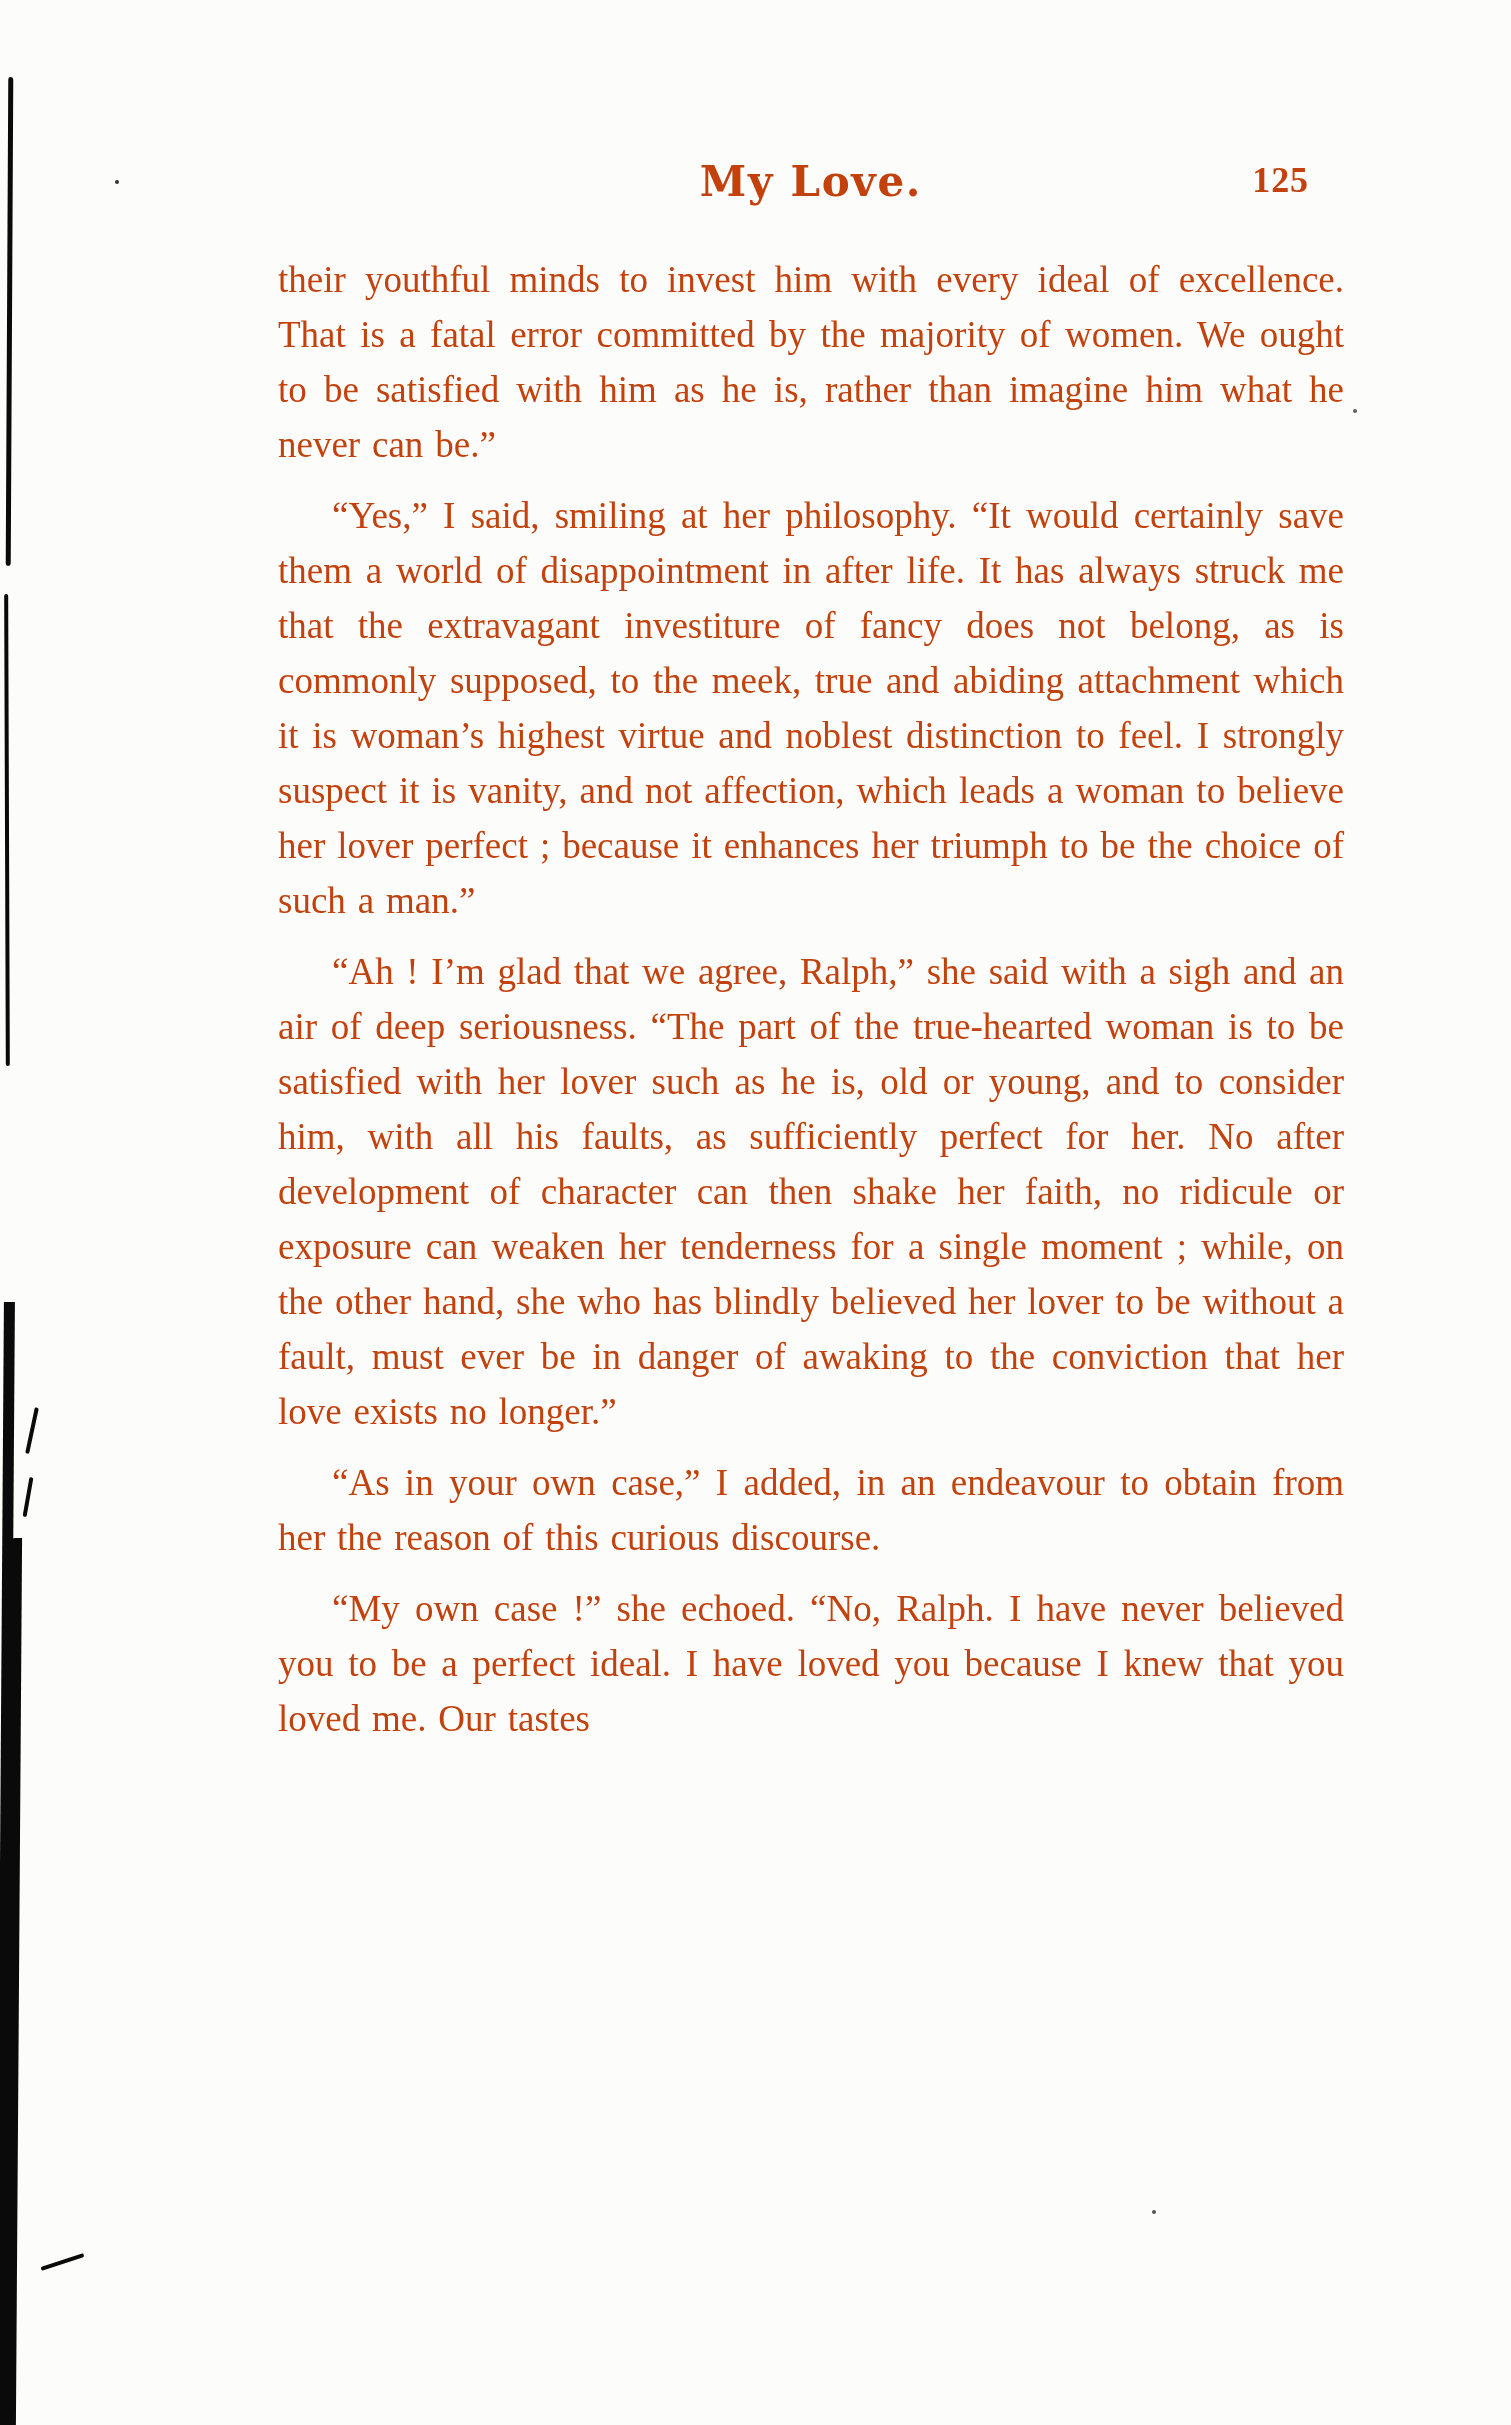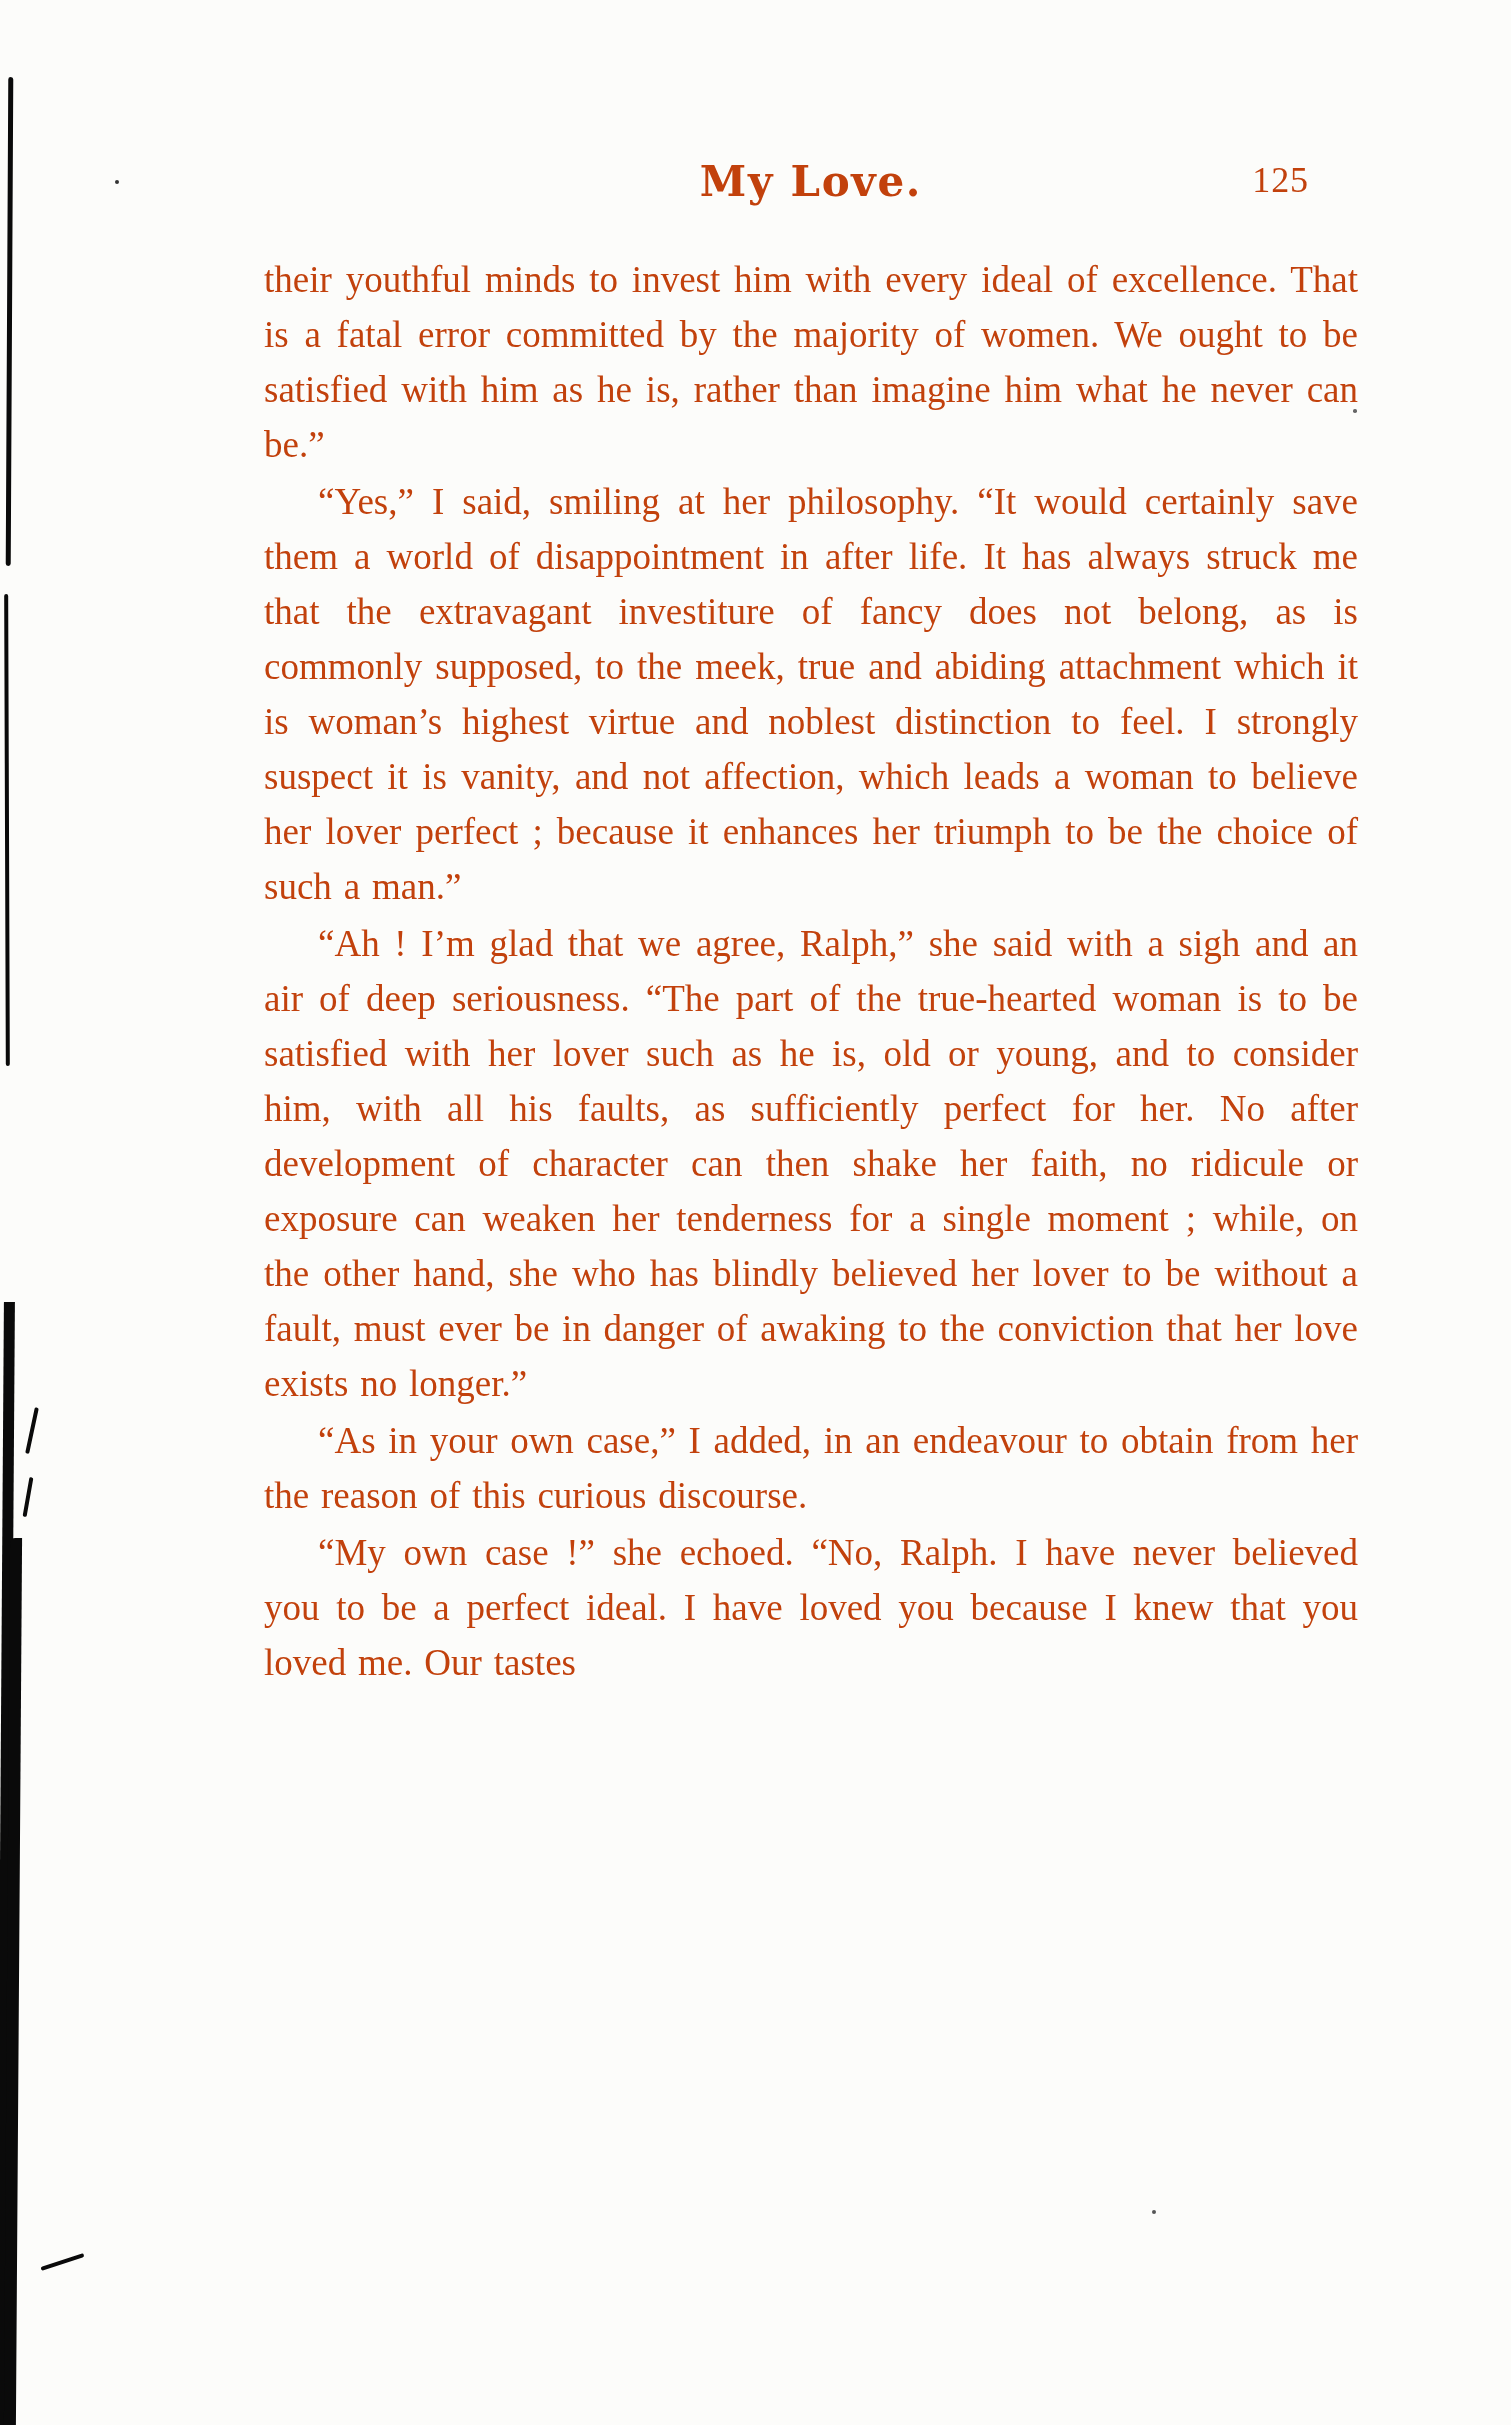--- a/index.html
+++ b/index.html
@@ -81,32 +81,32 @@
     font-weight: bold;
     font-size: 42px;
     letter-spacing: 1.7px;
     transform: scaleY(1.02);
   }
   .page-number {
     position: absolute;
     right: 51px;
     top: 1.7px;
     font-size: 36px;
-    font-weight: 400;
+    font-weight: 700;
     letter-spacing: 0.9px;
   }
   .body-text {
     margin-top: 24.5px;
     font-size: 37px;
     line-height: 55px;
     text-align: justify;
     word-spacing: 2.6px;
   }
   .para {
-    margin: 2px;
+    margin: 16px;
     text-indent: 54px;
   }
   .para.first {
     text-indent: 0;
   }
 </style>
 </head>
 <body>
 
 <div class="page">

